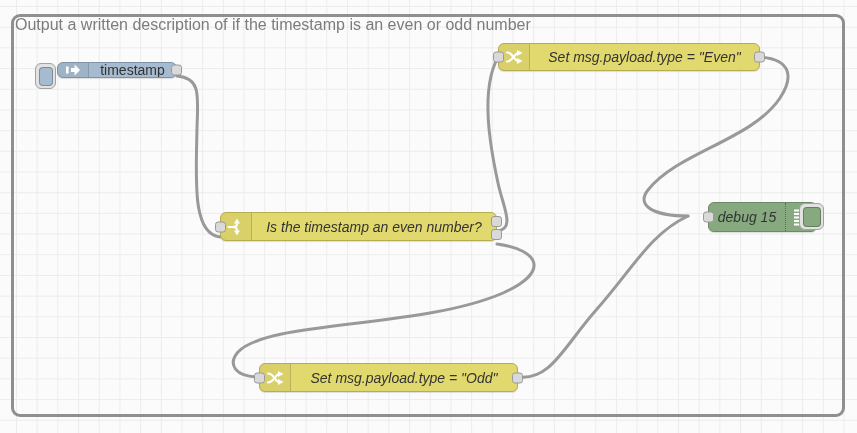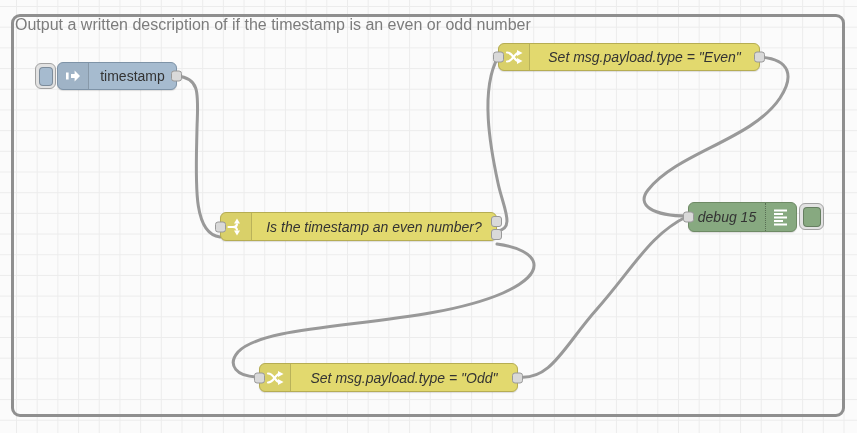--- a/index.html
+++ b/index.html
@@ -85,21 +85,21 @@
     <path class="wire" d="M497,231 C516,229 503,207 498,183 C490,146 480,90 498,57"></path>
     <path class="wire" d="M497,244 C540,250 550,272 503,293 C420,329 268,320 238,352 C227,365 236,377 259,377"></path>
     <path class="wire" d="M760,57 C791,59 794,77 780,98 C752,140 678,152 648,190 C636,205 652,216 688,216"></path>
     <path class="wire" d="M518,377 C551,381 564,346 597,309 C634,267 650,234 688,216"></path>
   </svg>
 
   <div class="side-button inject-btn" style="left:35px;top:63px;width:21px;height:26px;">
     <div class="inner"></div>
   </div>
 
-  <div class="node inject" style="left:57px;top:62px;width:120px;height:28px;">
+  <div class="node inject" style="left:57px;top:62px;width:120px;height:16px;">
     <div class="icon-area">
       <svg width="16" height="16" viewBox="0 0 16 16">
         <rect x="1" y="4.5" width="2.6" height="7" fill="#fff"></rect>
         <path d="M6,6 h3.6 V2.6 L15,8 L9.6,13.4 V10 H6 Z" fill="#fff"></path>
       </svg>
     </div>
     <div class="label">timestamp</div>
     <div class="port out mid"></div>
   </div>
 
@@ -140,21 +140,21 @@
         <path d="M2,13.5 C8,13.5 9,5.5 13,5" stroke="#fff" stroke-width="2.2" fill="none" stroke-linecap="round"></path>
         <polygon points="12,2 17.5,5 12,8" fill="#fff"></polygon>
         <polygon points="12,10 17.5,13 12,16" fill="#fff"></polygon>
       </svg>
     </div>
     <div class="label italic">Set msg.payload.type = "Odd"</div>
     <div class="port in mid"></div>
     <div class="port out mid"></div>
   </div>
 
-  <div class="node debug" style="left:688px;top:202px;width:109px;height:30px;">
+  <div class="node debug" style="left:708px;top:202px;width:109px;height:30px;">
     <div class="label italic">debug 15</div>
     <div class="icon-area right">
       <svg width="16" height="18" viewBox="0 0 16 18">
         <rect x="1" y="1.5" width="13" height="2" fill="#fff"></rect>
         <rect x="1" y="5" width="9" height="2" fill="#fff"></rect>
         <rect x="1" y="8.5" width="13" height="2" fill="#fff"></rect>
         <rect x="1" y="12" width="9" height="2" fill="#fff"></rect>
         <rect x="1" y="15.5" width="13" height="2" fill="#fff"></rect>
       </svg>
     </div>

